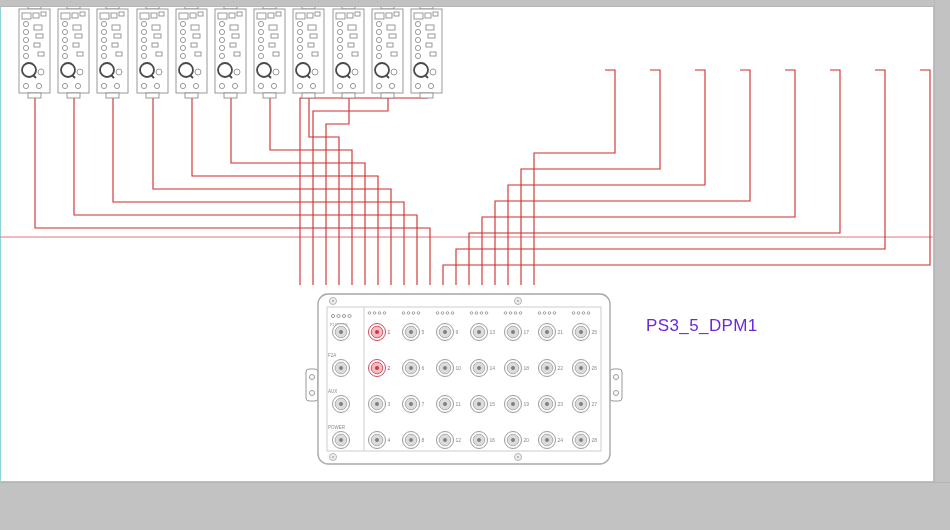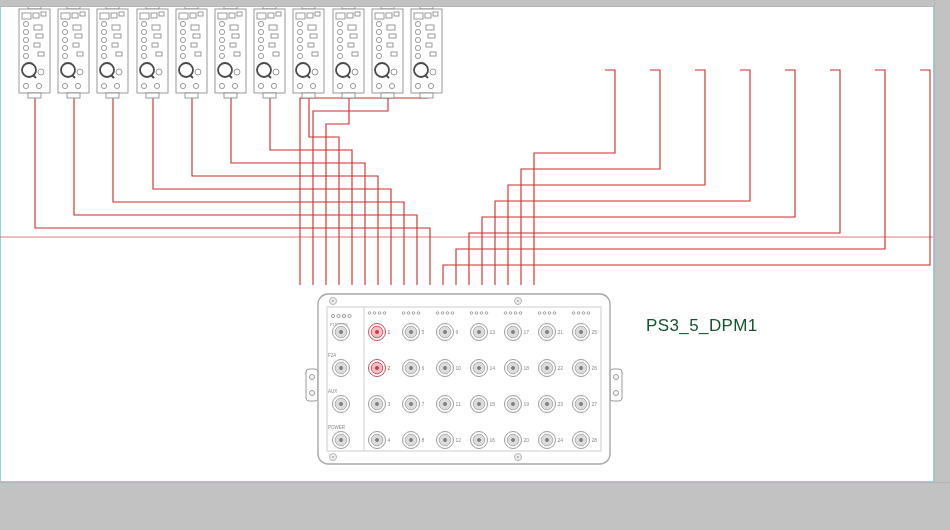--- a/index.html
+++ b/index.html
@@ -11,21 +11,21 @@
   .chrome{position:absolute;background:#c2c2c2;z-index:3;}
   #topbar{left:0;top:0;width:950px;height:6px;border-bottom:1px solid #b5b5b5;}
   #rightbar{left:934px;top:0;width:16px;height:530px;border-left:1px solid #b5b5b5;}
   #bottombar{left:0;top:482px;width:950px;height:48px;border-top:1px solid #b5b5b5;}
   #canvas{
     position:absolute;left:0;top:6px;width:934px;height:476px;
     background:#ffffff;border:1px solid #93d2d8;box-sizing:border-box;z-index:1;
   }
   #diagram{position:absolute;left:0;top:0;width:950px;height:530px;z-index:2;}
   #device-label{
-    position:absolute;left:646px;top:316px;font-size:17px;color:#14532d;
+    position:absolute;left:646px;top:316px;font-size:17px;color:#6d28d9;
     z-index:2;letter-spacing:0.4px;
   }
   svg text{font-family:"Liberation Sans",sans-serif;}
 </style>
 </head>
 <body>
 
 <div id="canvas"></div>
 
 <svg id="diagram" xmlns="http://www.w3.org/2000/svg" viewBox="0 0 950 530">

